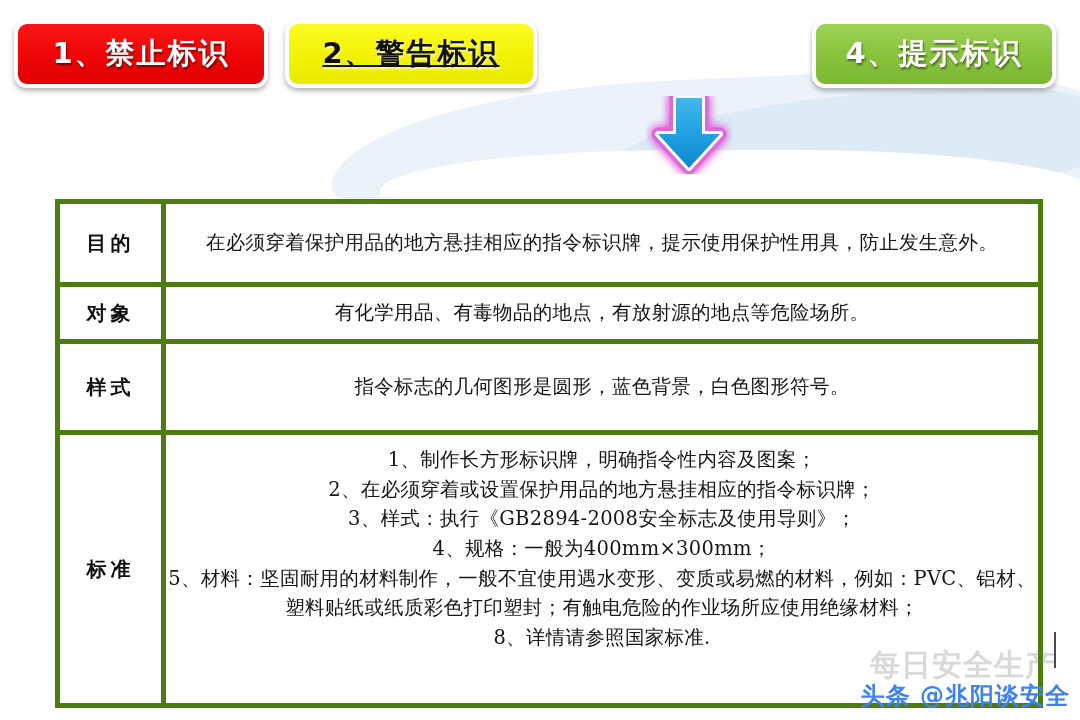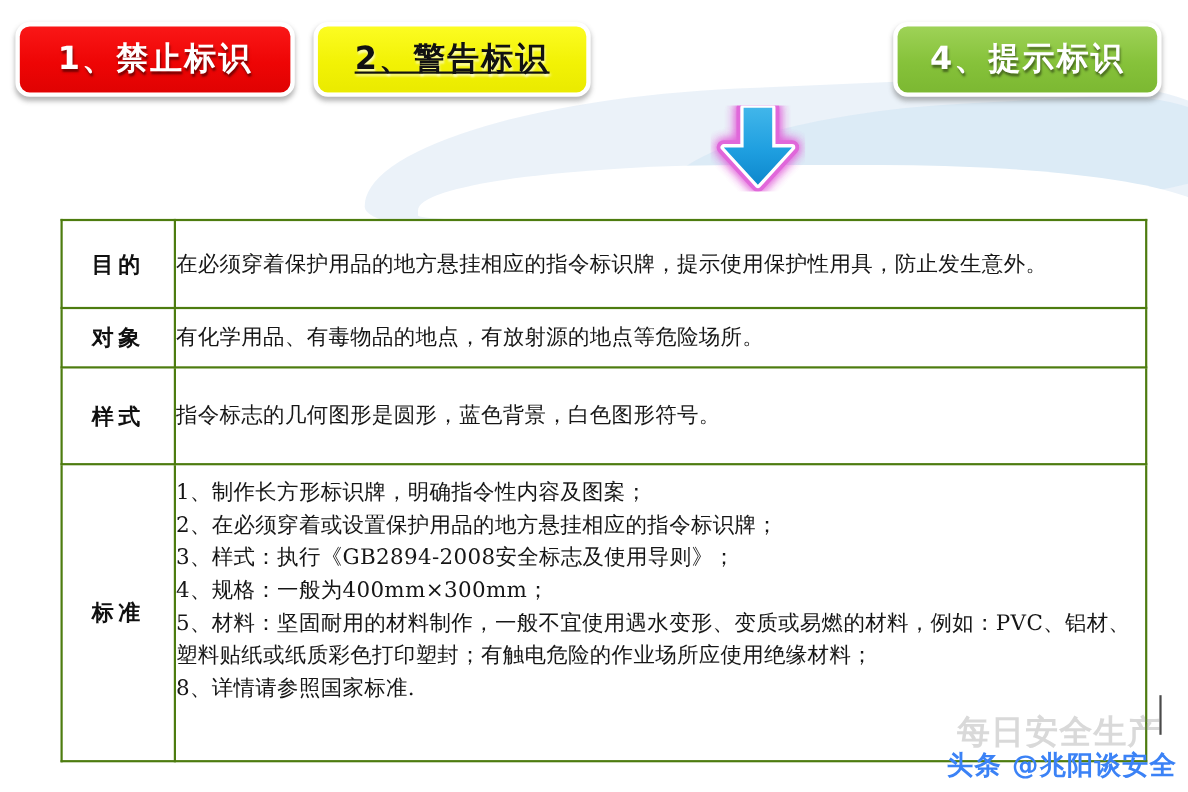--- a/index.html
+++ b/index.html
@@ -116,41 +116,42 @@
     width: 988px;
     z-index: 2;
   }
   table.info {
     width: 988px;
     border-collapse: collapse;
     table-layout: fixed;
     background: #ffffff;
   }
   table.info td {
-    border: 2px solid #4d7c0f;
+    border: 5px solid #4d7c0f;
     vertical-align: middle;
     padding: 0;
   }
   td.label {
     width: 101px;
     text-align: center;
     font-family: "DejaVu Serif", "Liberation Serif", serif;
     font-weight: bold;
     font-size: 20px;
     letter-spacing: 4px;
     color: #101010;
     padding: 4px 0;
   }
   td.body {
     padding: 9px 12px 9px 14px;
     font-family: "DejaVu Serif", "Liberation Serif", serif;
     font-size: 19.5px;
     line-height: 1.5;
     color: #161616;
     letter-spacing: .3px;
+    text-align: center;
   }
   .row-purpose td  { height: 78px; }
   .row-object td   { height: 52px; }
   .row-style td    { height: 86px; }
   .row-standard td { height: 258px; }
   td.body.std {
     vertical-align: top;
     padding-top: 10px;
     line-height: 1.52;
   }

